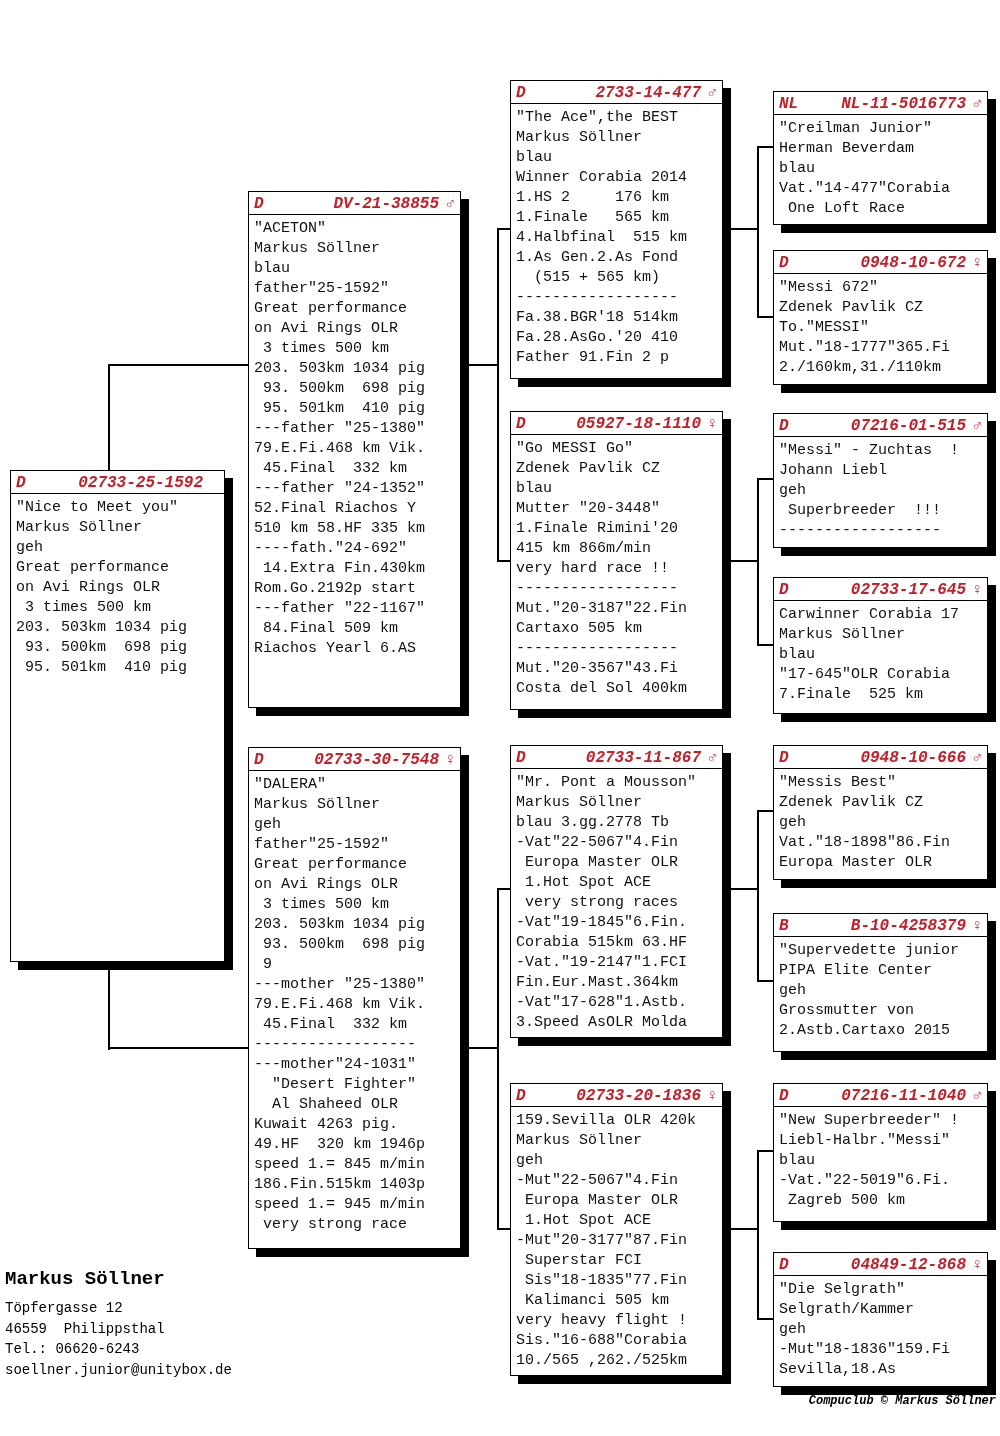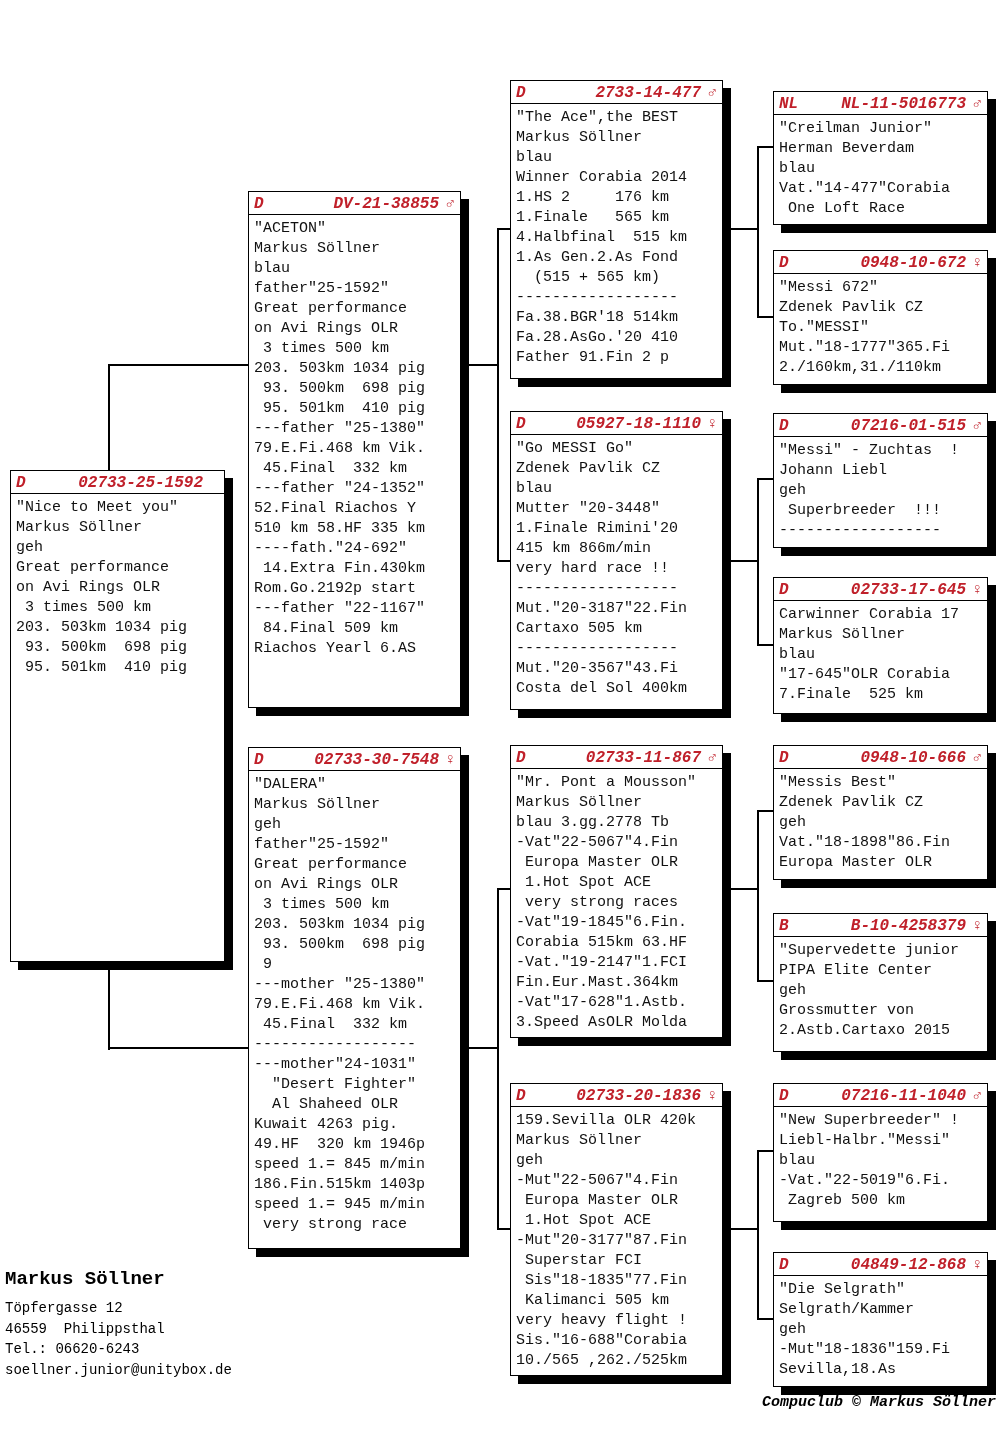--- a/index.html
+++ b/index.html
@@ -75,21 +75,21 @@
   .bx-ggp8{left:773px;top:1252px;width:213px;height:133px}
 
   
   .owner{position:absolute;left:5px;top:1268px;color:#000;}
   .owner-name{font-family:"Liberation Mono",monospace;font-weight:bold;
         font-size:19px;margin-bottom:8px;}
   .owner-line{font-family:"Liberation Mono",monospace;font-size:14px;
         line-height:20.5px;white-space:pre;}
   .credit{position:absolute;right:4px;top:1394px;
         font-family:"Liberation Mono",monospace;font-style:italic;font-weight:bold;
-        font-size:15px;color:#000;}
+        font-size:12px;color:#000;}
 </style>
 </head>
 <body>
 
 <div id="page">
 
 
   <div class="cl c1"></div>
   <div class="cl c2"></div>
   <div class="cl c3"></div>

